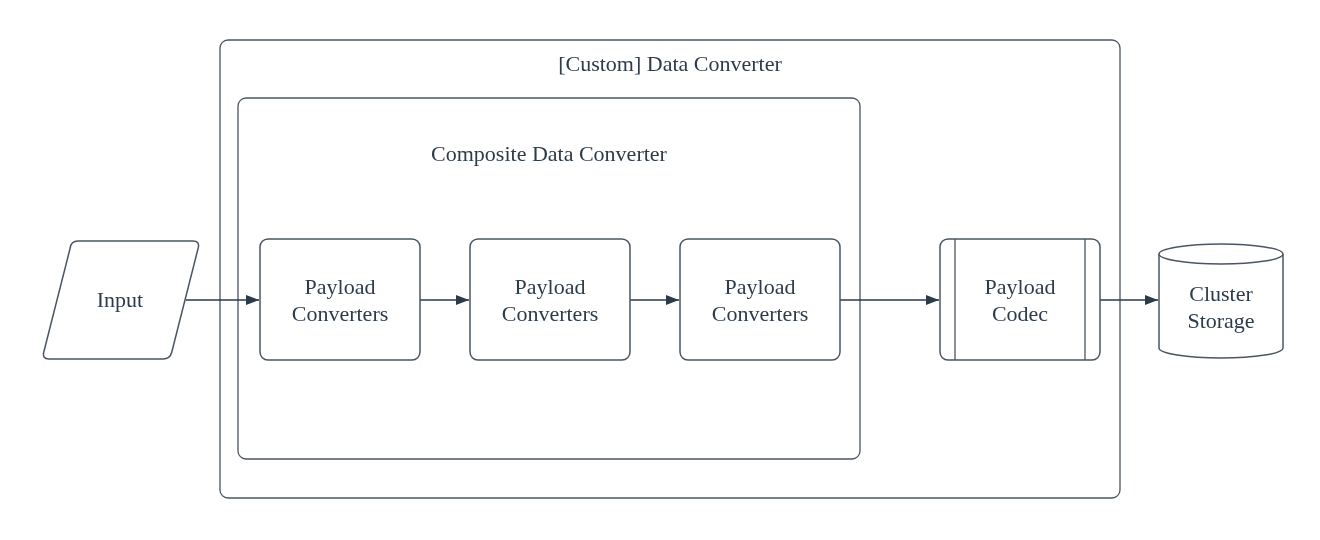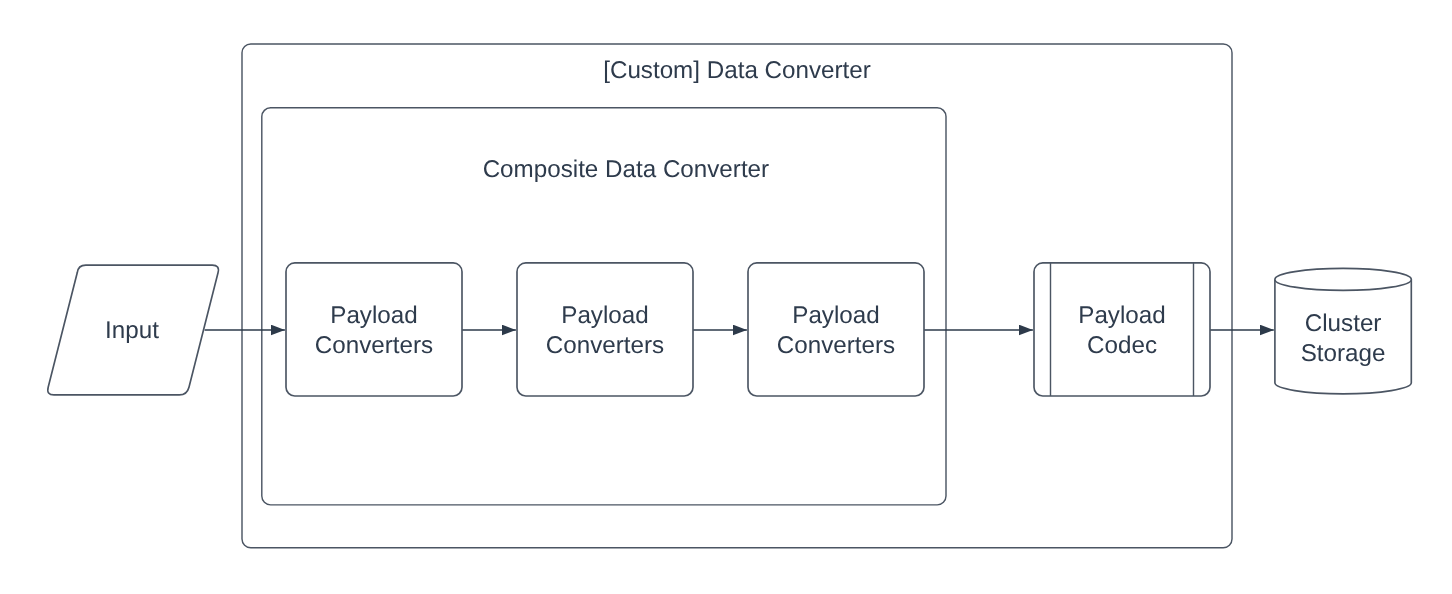--- a/index.html
+++ b/index.html
@@ -5,21 +5,21 @@
   html, body {
     margin: 0;
     padding: 0;
     background: #ffffff;
   }
   .canvas {
     position: relative;
     width: 1320px;
     height: 540px;
     background: var(--background, #ffffff);
-    font-family: Liberation Sans, sans-serif;
+    font-family: Liberation Serif, serif;
     color: var(--text, #2e3b4c);
     overflow: hidden;
   }
   .canvas svg {
     position: absolute;
     left: 0;
     top: 0;
   }
   .shape {
     fill: #ffffff;
@@ -86,21 +86,21 @@
     <rect x="940" y="239" width="160" height="121" rx="8" class="shape"></rect>
     <line x1="955" y1="239" x2="955" y2="360" class="inner-bar"></line>
     <line x1="1085" y1="239" x2="1085" y2="360" class="inner-bar"></line>
 
     <path class="shape" d="M 1159,254 L 1159,348 A 62,10 0 0 0 1283,348 L 1283,254"></path>
     <ellipse cx="1221" cy="254" rx="62" ry="10" class="shape"></ellipse>
   </svg>
 
   <div class="label title-label" style="left:220px; top:50px; width:900px; height:28px;">[Custom] Data Converter</div>
 
-  <div class="label title-label" style="left:238px; top:140px; width:622px; height:28px;padding-left:20px;">Composite Data Converter</div>
+  <div class="label title-label" style="left:238px; top:140px; width:622px; height:28px;">Composite Data Converter</div>
 
   <div class="label node-label" style="left:52px; top:242px; width:136px; height:115px;">Input</div>
 
   <div class="label node-label" style="left:260px; top:240px; width:160px; height:119px;">Payload Converters</div>
 
   <div class="label node-label" style="left:470px; top:240px; width:160px; height:119px;">Payload Converters</div>
 
   <div class="label node-label" style="left:680px; top:240px; width:160px; height:119px;">Payload Converters</div>
 
   <div class="label node-label" style="left:955px; top:240px; width:130px; height:119px;">Payload Codec</div>

